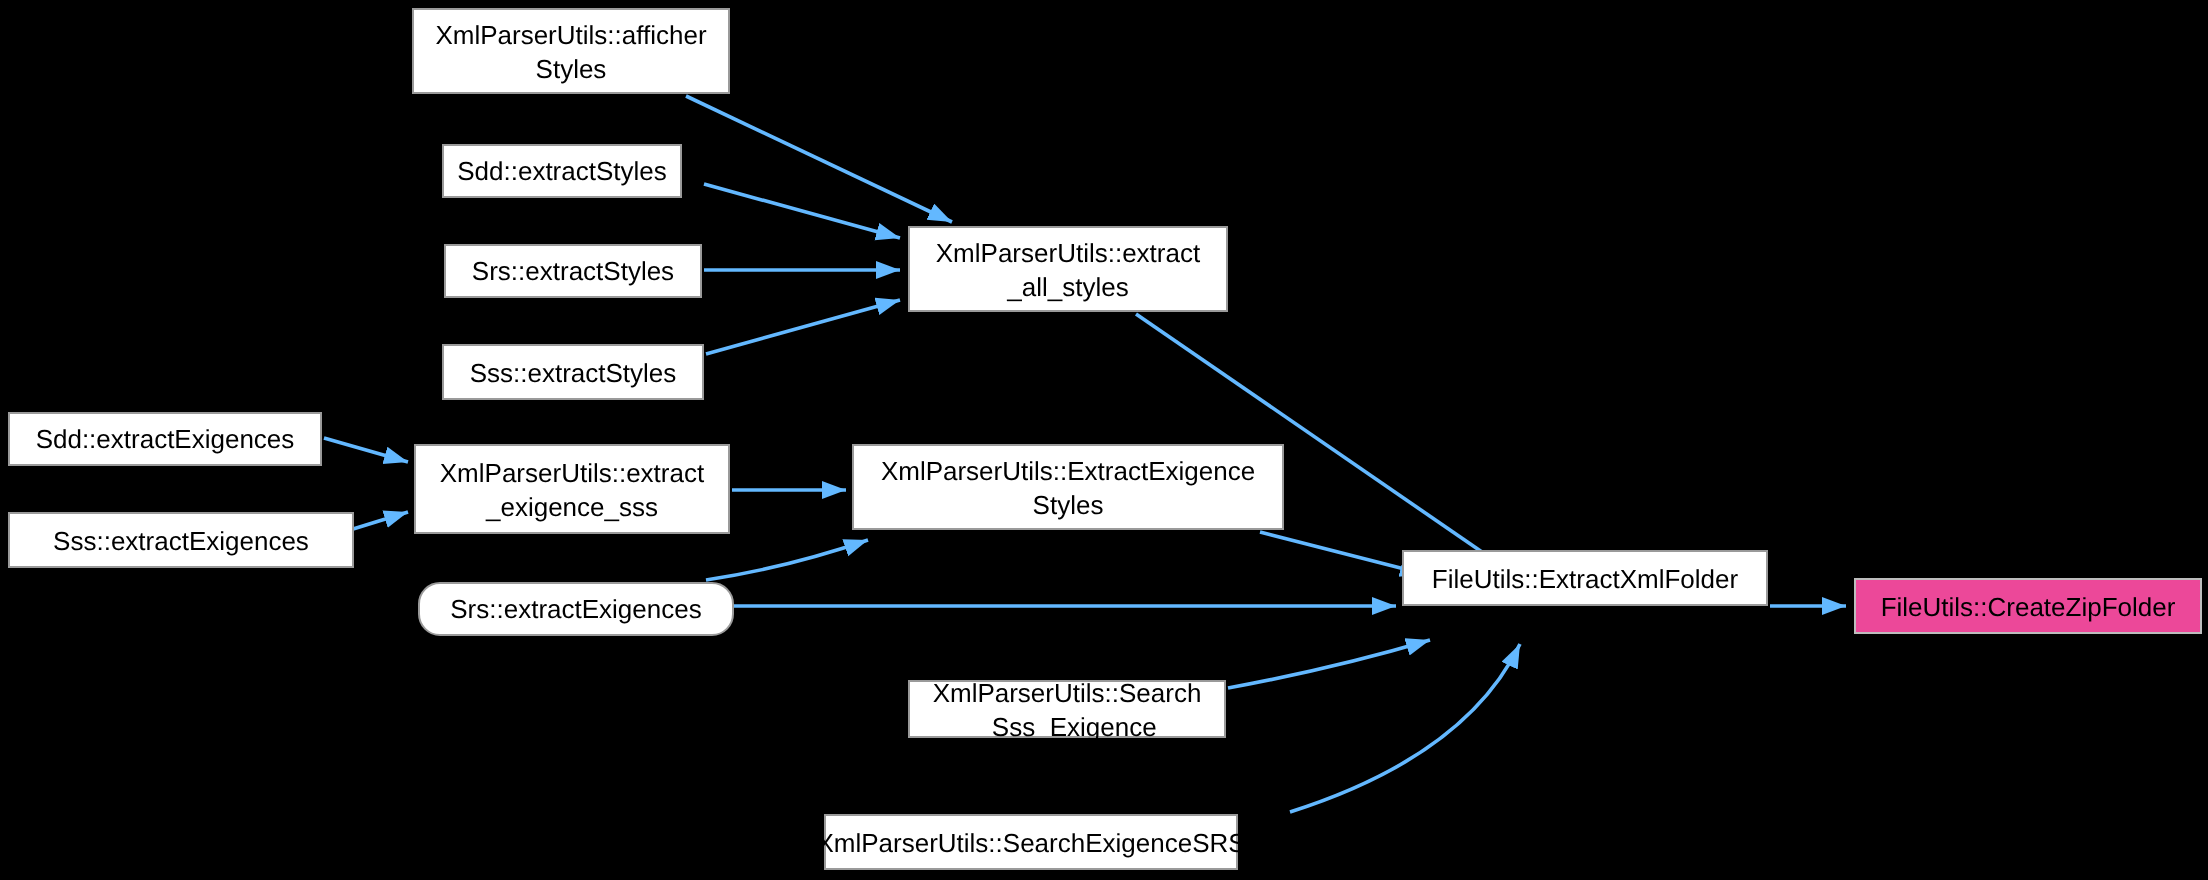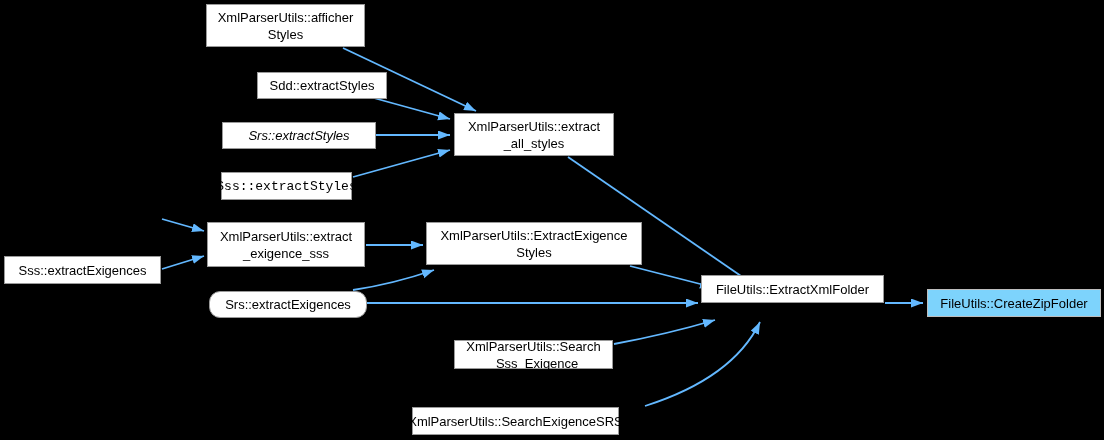--- a/index.html
+++ b/index.html
@@ -33,32 +33,32 @@
     line-height: 17px;
     display: flex;
     align-items: center;
     justify-content: center;
     text-align: center;
     white-space: pre-line;
     padding: 0 3px;
     cursor: pointer;
   }
   .node.highlight {
-    background: #7dd3fc;
+    background: #ec4899;
     border-color: #bdbdbd;
     cursor: default;
   }
   
   #n-afficher-styles      { left: 206px; top: 4px;   width: 159px; height: 43px; }
-  #n-sdd-extract-styles   { left: 221px; top: 72px;  width: 130px; height: 27px; margin-left: 36px; }
-  #n-srs-extract-styles   { left: 222px; top: 122px; width: 154px; height: 27px; font-style: italic; }
-  #n-sss-extract-styles   { left: 221px; top: 172px; width: 131px; height: 28px; font-family: Liberation Mono, monospace; }
+  #n-sdd-extract-styles   { left: 221px; top: 72px;  width: 120px; height: 27px; }
+  #n-srs-extract-styles   { left: 222px; top: 122px; width: 129px; height: 27px; }
+  #n-sss-extract-styles   { left: 221px; top: 172px; width: 131px; height: 28px; }
   #n-extract-all-styles   { left: 454px; top: 113px; width: 160px; height: 43px; }
   #n-sdd-extract-exig     { left: 4px;   top: 206px; width: 157px; height: 27px; }
-  #n-sss-extract-exig     { left: 4px;   top: 256px; width: 157px; height: 28px; }
+  #n-sss-extract-exig     { left: 4px;   top: 256px; width: 173px; height: 28px; }
   #n-extract-exigence-sss { left: 207px; top: 222px; width: 158px; height: 45px; }
   #n-extract-exig-excel   { left: 426px; top: 222px; width: 216px; height: 43px; }
   #n-srs-extract-exig     { left: 209px; top: 291px; width: 158px; height: 27px; border-radius: 11px; }
   #n-extract-xml-folder   { left: 701px; top: 275px; width: 183px; height: 28px; }
   #n-create-zip-folder    { left: 927px; top: 289px; width: 174px; height: 28px; }
   #n-search-sss-exigence  { left: 454px; top: 340px; width: 159px; height: 29px; }
   #n-search-exigence-srs  { left: 412px; top: 407px; width: 207px; height: 28px; }
 </style>
 </head>
 <body>
@@ -94,20 +94,21 @@
 
   <div class="node" id="n-sdd-extract-styles">Sdd::extractStyles</div>
 
   <div class="node" id="n-srs-extract-styles">Srs::extractStyles</div>
 
   <div class="node" id="n-sss-extract-styles">Sss::extractStyles</div>
 
   <div class="node" id="n-extract-all-styles">XmlParserUtils::extract
 _all_styles</div>
 
+  <div class="node" id="n-sdd-extract-exig">Sdd::extractExigences</div>
 
   <div class="node" id="n-sss-extract-exig">Sss::extractExigences</div>
 
   <div class="node" id="n-extract-exigence-sss">XmlParserUtils::extract
 _exigence_sss</div>
 
   <div class="node" id="n-extract-exig-excel">XmlParserUtils::ExtractExigence
 Styles</div>
 
   <div class="node" id="n-srs-extract-exig">Srs::extractExigences</div>

